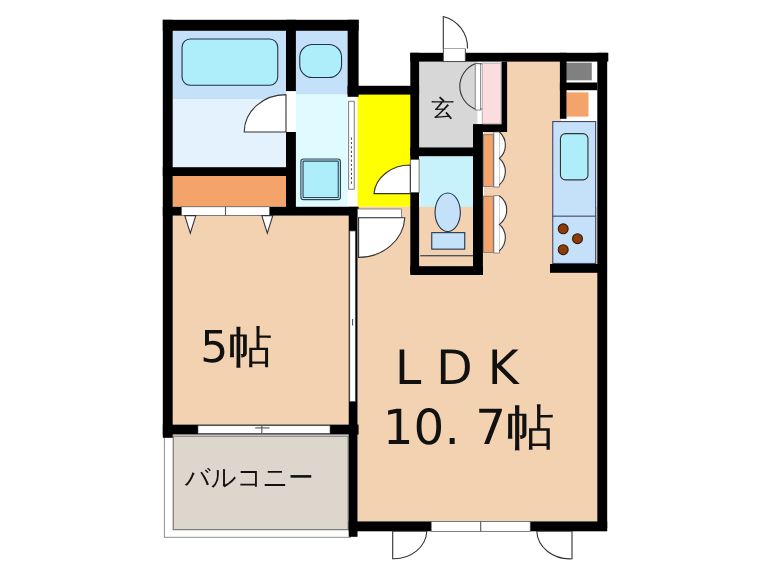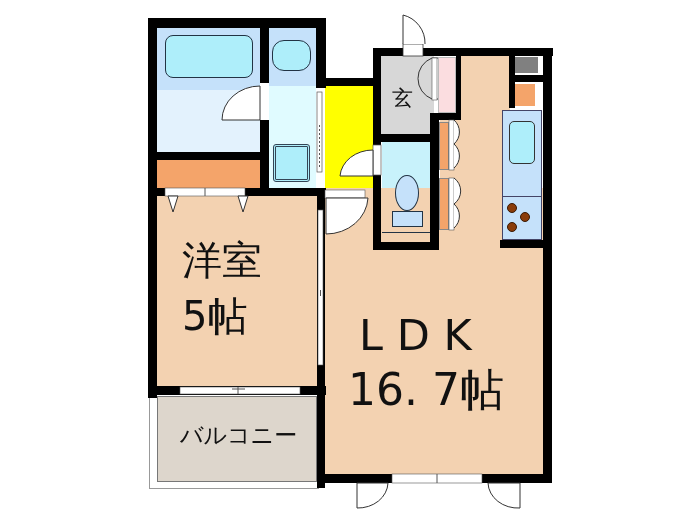--- a/index.html
+++ b/index.html
@@ -134,18 +134,17 @@
     <line x1="238" y1="387" x2="238" y2="394" stroke="#555"></line>
 
     <rect x="392" y="474" width="90" height="9" fill="#fff" stroke="#555" stroke-width="0.6"></rect>
     <line x1="437" y1="474" x2="437" y2="483" stroke="#555"></line>
 
     <path d="M357 483 L357 508 A30 26 0 0 0 388 483 Z" fill="#fff" stroke="#333" stroke-width="1"></path>
     <path d="M520 483 L520 508 A30 26 0 0 1 488 483 Z" fill="#fff" stroke="#333" stroke-width="1"></path>
   </svg>
 
   <div class="label" style="left:392px;top:88px;font-size:21px;">玄</div>
-  <div class="label" style="left:182px;top:240px;font-size:40px;">洋室</div>
   <div class="label" style="left:182px;top:296px;font-size:40px;">5帖</div>
-  <div class="label" style="left:168px;top:424px;font-size:23px;margin-left:12px;">バルコニー</div>
+  <div class="label" style="left:168px;top:424px;font-size:23px;">バルコニー</div>
   <div class="label" style="left:359px;top:314px;font-size:43px;">L D K</div>
-  <div class="label" style="left:348px;top:368px;font-size:44px;">16. 7帖</div>
+  <div class="label" style="left:348px;top:368px;font-size:44px;">10. 7帖</div>
 </div>
 
 </body></html>

